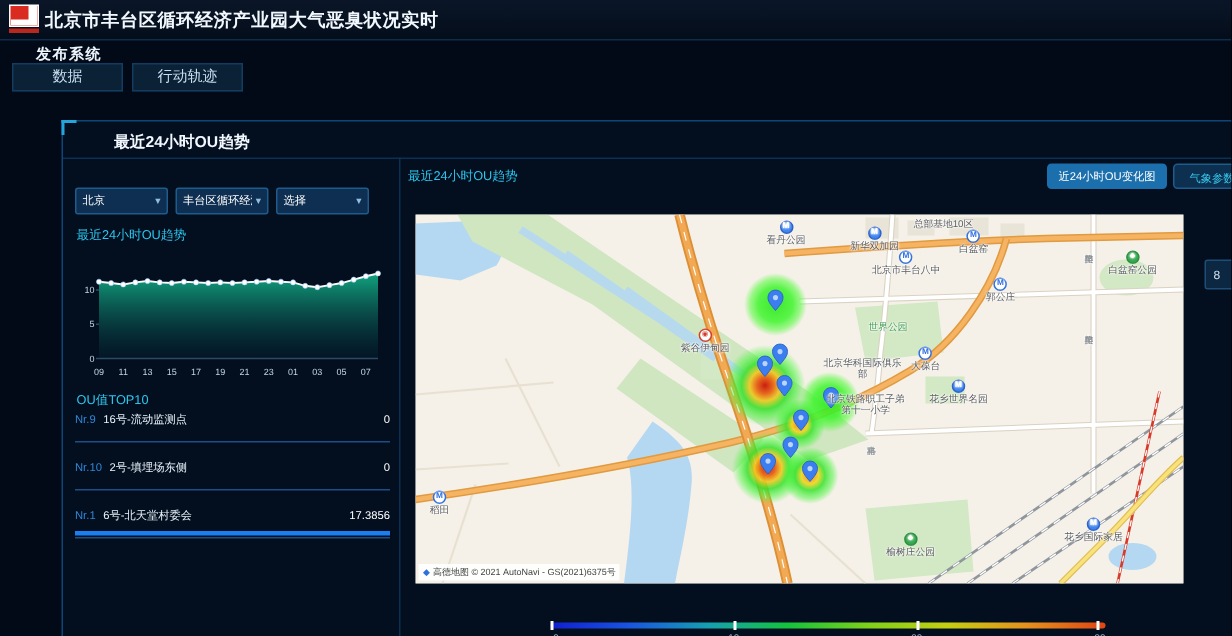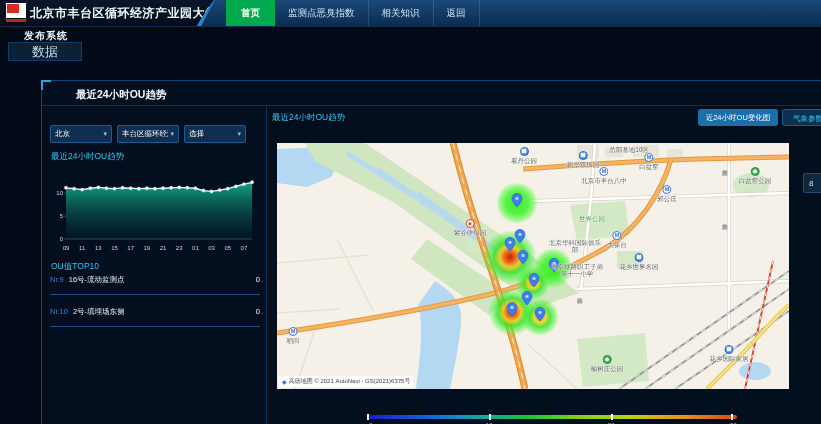--- a/index.html
+++ b/index.html
@@ -18,21 +18,21 @@
              clip-path:polygon(18px 0,100% 0,100% 100%,0 100%);}
   .nav-strip::before{content:'';position:absolute;left:8px;top:-2px;bottom:-2px;width:4px;
              background:#2d85c8;transform:skewX(-28deg);}
   .nav{display:flex;margin-left:30px;height:26px;align-items:stretch;}
   .nav-item{line-height:26px;padding:0 13px;font-size:9.5px;color:#cfe2f2;cursor:pointer;
             border-right:1px solid rgba(130,180,220,.22);white-space:nowrap;}
   .nav-item.active{background:#00a84e;color:#fff;font-weight:bold;padding:0 15px;border-right:none;}
   
   .sys-label{position:absolute;left:24px;top:29px;font-size:10px;font-weight:bold;color:#ecf5fc;letter-spacing:1px;}
   .subtabs{position:absolute;left:8px;top:42px;display:flex;gap:6px;}
-  .subtab{width:72px;height:17px;line-height:17px;text-align:center;font-size:13px;
+  .subtab{width:72px;height:17px;line-height:17px;text-align:center;font-size:10px;
           background:#0a2136;border:1px solid #123d61;color:#c8ddf0;cursor:pointer;}
   .subtab.active{background:#1478b0;border-color:#1e8ec4;color:#fff;}
   
   .panel{position:absolute;left:5px;top:80px;width:810px;height:354px;
          background:#030f1f;border:1px solid #0f4678;box-sizing:border-box;margin-left:36px;}
   .corner{position:absolute;width:8px;height:8px;border-color:#23a6dd;border-style:solid;border-width:0;}
   .c-tl{left:-1px;top:-1px;border-left-width:2px;border-top-width:2px;}
   .c-tr{right:-1px;top:-1px;border-right-width:2px;border-top-width:2px;}
   .c-bl{left:-1px;bottom:-1px;border-left-width:2px;border-bottom-width:2px;}
   .c-br{right:-1px;bottom:-1px;border-right-width:2px;border-bottom-width:2px;}
@@ -96,33 +96,26 @@
 <body>
 
 <div id="app">
 
   <div class="header">
     <div class="logo">
         <div class="logo-inner"></div>
       </div>
     <div class="logo-sub"></div>
     <div class="app-title">北京市丰台区循环经济产业园大气恶臭状况实时</div>
-    <div class="nav-strip">
-      <div class="nav">
-        <div class="nav-item active">首页</div>
-        <div class="nav-item">监测点恶臭指数</div>
-        <div class="nav-item">相关知识</div>
-        <div class="nav-item">返回</div>
-      </div>
-    </div>
   </div>
 
   <div class="sys-label">发布系统</div>
   <div class="subtabs">
     <div class="subtab">数据</div>
+    <div class="subtab">行动轨迹</div>
   </div>
 
   <div class="panel">
     <div class="corner c-tl"></div>
     <div class="corner c-tr"></div>
     <div class="corner c-bl"></div>
     <div class="corner c-br"></div>
     <div class="panel-title">最近24小时OU趋势</div>
     <div class="panel-divider"></div>
     <div class="leftcol-divider"></div>
@@ -210,20 +203,30 @@
       <div class="top-item">
         <div class="ti-row">
             <span class="ti-rank">Nr.10</span>
             <span class="ti-name">2号-填埋场东侧</span>
             <span class="ti-val">0</span>
           </div>
         <div class="ti-track">
             <div class="ti-fill" style="width: 0%;"></div>
           </div>
       </div>
+      <div class="top-item">
+        <div class="ti-row">
+            <span class="ti-rank">Nr.1</span>
+            <span class="ti-name">6号-北天堂村委会</span>
+            <span class="ti-val">17.3856</span>
+          </div>
+        <div class="ti-track">
+            <div class="ti-fill" style="width: 100%;"></div>
+          </div>
+      </div>
     </div>
 
     <div class="map-title">最近24小时OU趋势</div>
     <div class="map-btn btn-change">近24小时OU变化图</div>
     <div class="map-btn btn-weather">气象参数</div>
 
     <div class="mapbox">
       <svg width="512" height="246" viewBox="0 0 512 246">
         <defs>
           <radialGradient id="hgGreen">

